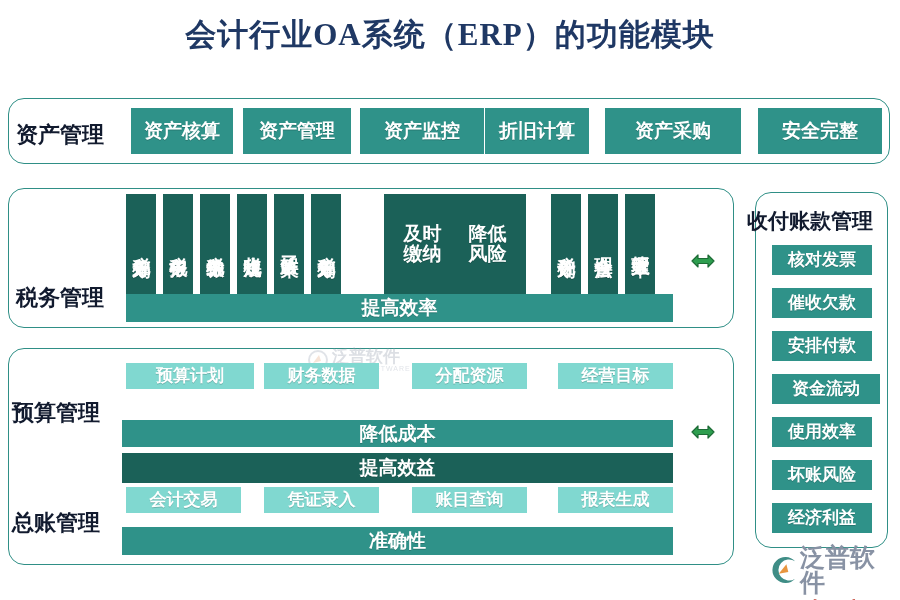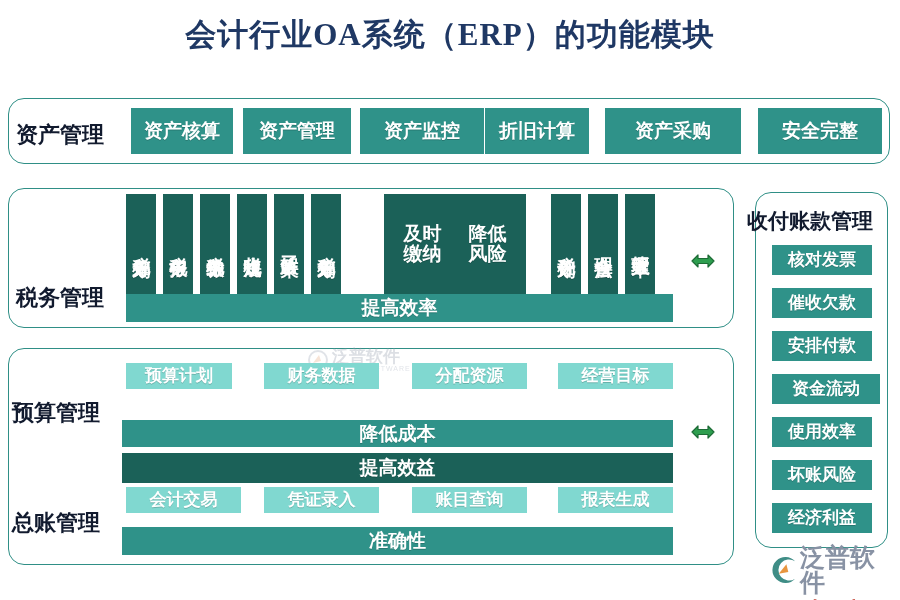--- a/index.html
+++ b/index.html
@@ -143,21 +143,21 @@
       <path d="M5 13 L11 5 L13 11 Z" fill="#e8a87c"></path>
     </svg>
     <div>
       <div class="wm-text">泛普软件</div>
       <div class="wm-sub">FANPU SOFTWARE</div>
     </div>
   </div>
 
   <div class="rowlabel" style="left:12px;top:398px;">预算管理</div>
 
-  <div class="chip light chip-budget" style="left:126px;top:363px;width:106px;height:26px;">预算计划</div>
+  <div class="chip light chip-budget" style="left:126px;top:363px;width:128px;height:26px;">预算计划</div>
   <div class="chip light chip-budget" style="left:264px;top:363px;width:115px;height:26px;">财务数据</div>
   <div class="chip light chip-budget" style="left:412px;top:363px;width:115px;height:26px;">分配资源</div>
   <div class="chip light chip-budget" style="left:558px;top:363px;width:115px;height:26px;">经营目标</div>
 
   <div class="chip teal barchip" style="left:122px;top:420px;width:551px;height:27px;">降低成本</div>
   <div class="chip dark barchip" style="left:122px;top:453px;width:551px;height:30px;">提高效益</div>
 
   <div class="arrow" style="left:690px;top:421px;">
     <svg width="26" height="22" viewBox="0 0 26 22">
       <path d="M2 11 L8 5 L8 8.5 L18 8.5 L18 5 L24 11 L18 17 L18 13.5 L8 13.5 L8 17 Z" fill="#2e9e4f" stroke="#1d6b36" stroke-width="1.2" stroke-linejoin="round"></path>

